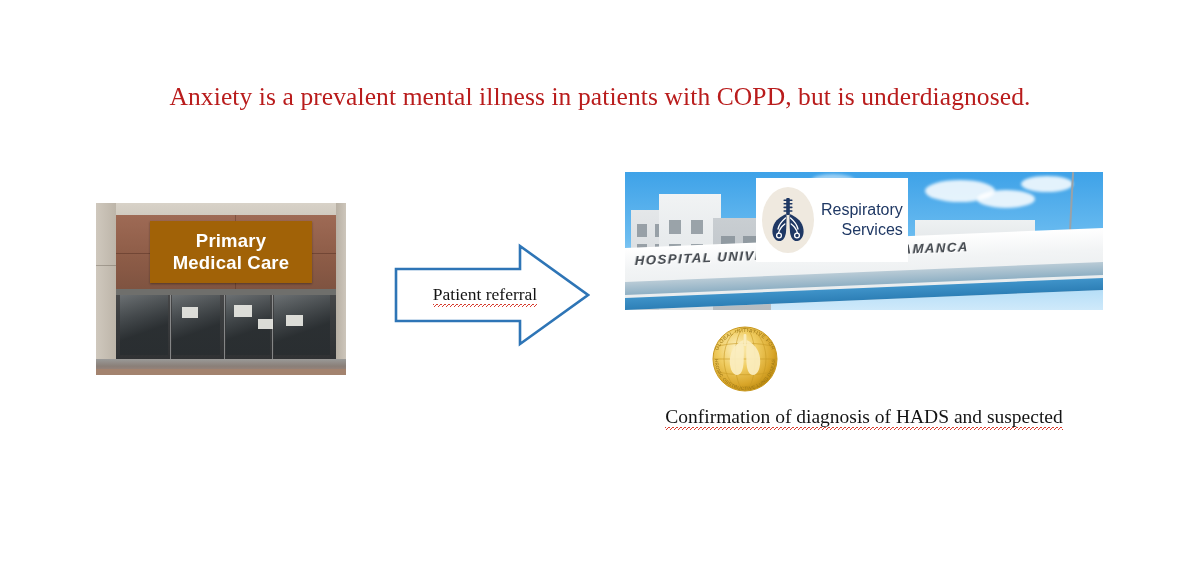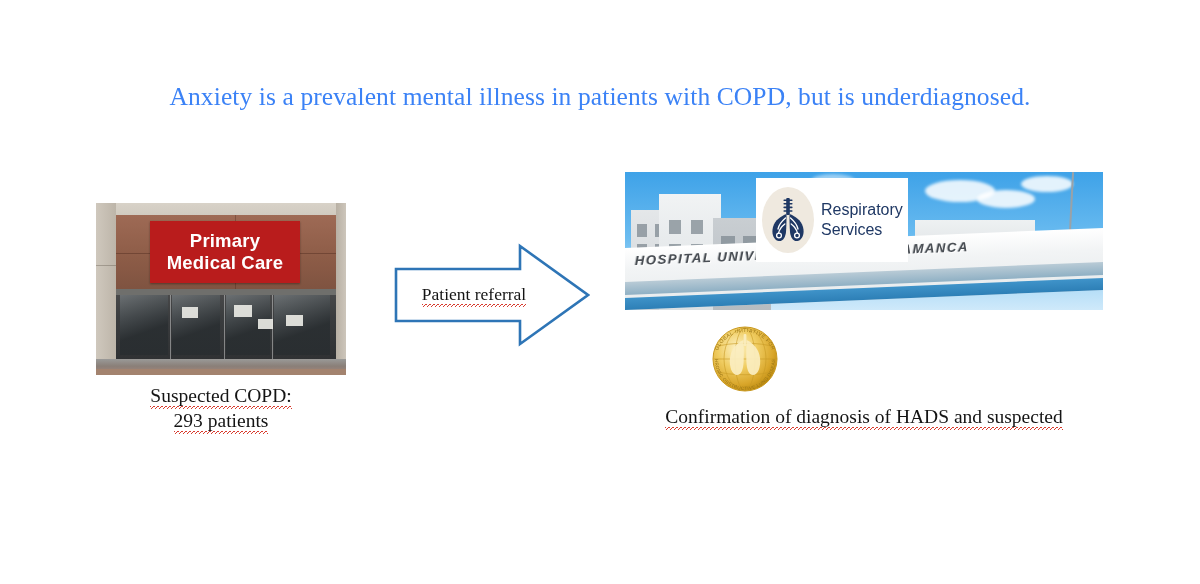--- a/index.html
+++ b/index.html
@@ -16,21 +16,21 @@
   }
 
   
   .title {
     position: absolute;
     left: 0;
     top: 82px;
     width: 1200px;
     text-align: center;
     font-size: 25.5px;
-    color: #3b82f6;
+    color: #b91c1c;
     letter-spacing: 0.1px;
     white-space: nowrap;
   }
 
   
   .left-panel {
     position: absolute;
     left: 96px;
     top: 203px;
     width: 250px;
@@ -72,23 +72,23 @@
   }
   .clinic-pier-right {
     position: absolute; right: 0; top: 0; width: 10px; height: 172px;
     background: linear-gradient(90deg,#b8b0a4 0%, #cdc6bb 100%);
   }
   
   .clinic-sign {
     position: absolute;
     left: 54px;
     top: 18px;
-    width: 150px;
+    width: 162px;
     height: 62px;
-    background: #b91c1c;
+    background: #a16207;
     box-shadow: 0 1px 2px rgba(0,0,0,0.35);
     display: flex;
     flex-direction: column;
     align-items: center;
     justify-content: center;
   }
   .clinic-sign span {
     font-family: "Liberation Sans", sans-serif;
     font-weight: bold;
     color: #ffffff;
@@ -138,21 +138,21 @@
   .arrow-wrap {
     position: absolute;
     left: 394px;
     top: 243px;
     width: 196px;
     height: 104px;
   }
   .arrow-wrap svg { display:block; }
   .arrow-label {
     position: absolute;
-    left: 0;
+    left: 11px;
     top: 41px;
     width: 160px;
     text-align: center;
     font-size: 17.5px;
     color: #141414;
     white-space: nowrap;
   }
 
   
   .right-panel {
@@ -254,20 +254,21 @@
     display:flex; align-items:center; justify-content:center;
     flex: 0 0 auto;
   }
   .resp-text {
     margin-left: 7px;
     font-family: "Liberation Sans", sans-serif;
     color: #1f3864;
     font-size: 16px;
     line-height: 1.28;
     font-weight: normal;
+    text-align: right;
   }
 
   
   .badge-row {
     position: relative;
     height: 90px;
   }
   .gold-seal {
     position: absolute;
     left: 77px;
@@ -351,24 +352,20 @@
     <div class="clinic-sign">
       <span>Primary</span>
       <span>Medical Care</span>
     </div>
 
     <div class="clinic-ground">
       <div class="clinic-kerb"></div>
     </div>
   </div>
 
-  <div class="left-caption">
-    <div><span class="sq">Suspected COPD:</span></div>
-    <div><span class="sq">293 patients</span></div>
-  </div>
 </div>
 
 <div class="arrow-wrap">
   <svg width="196" height="104" viewBox="0 0 196 104">
     <polygon points="2,26 126,26 126,3 194,52 126,101 126,78 2,78" fill="#ffffff" stroke="#2e75b6" stroke-width="2.6" stroke-linejoin="miter"></polygon>
   </svg>
   <div class="arrow-label">
     <span class="sq">Patient referral</span>
   </div>
 </div>

